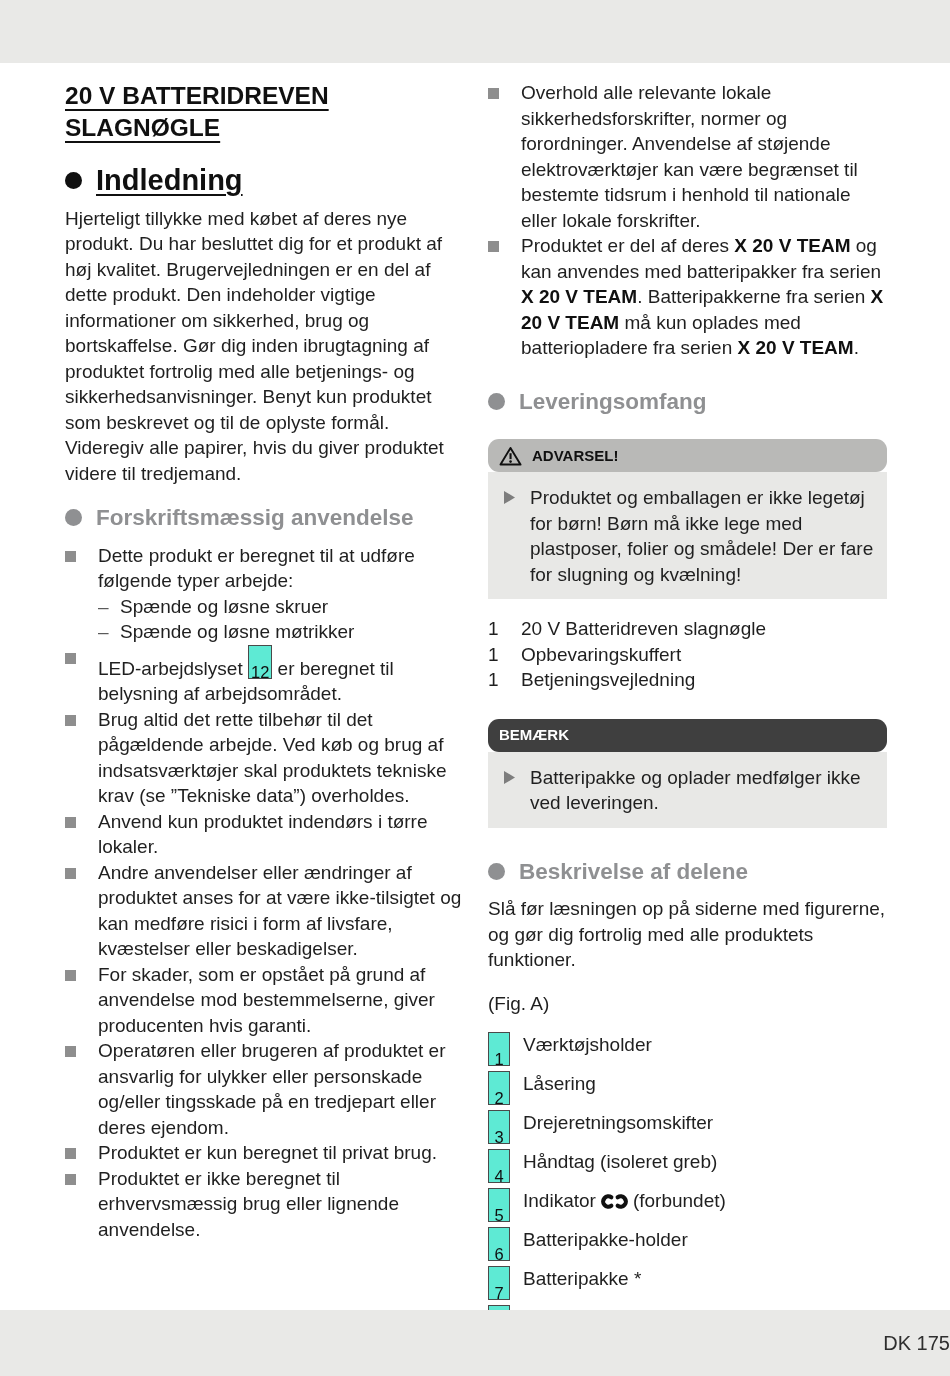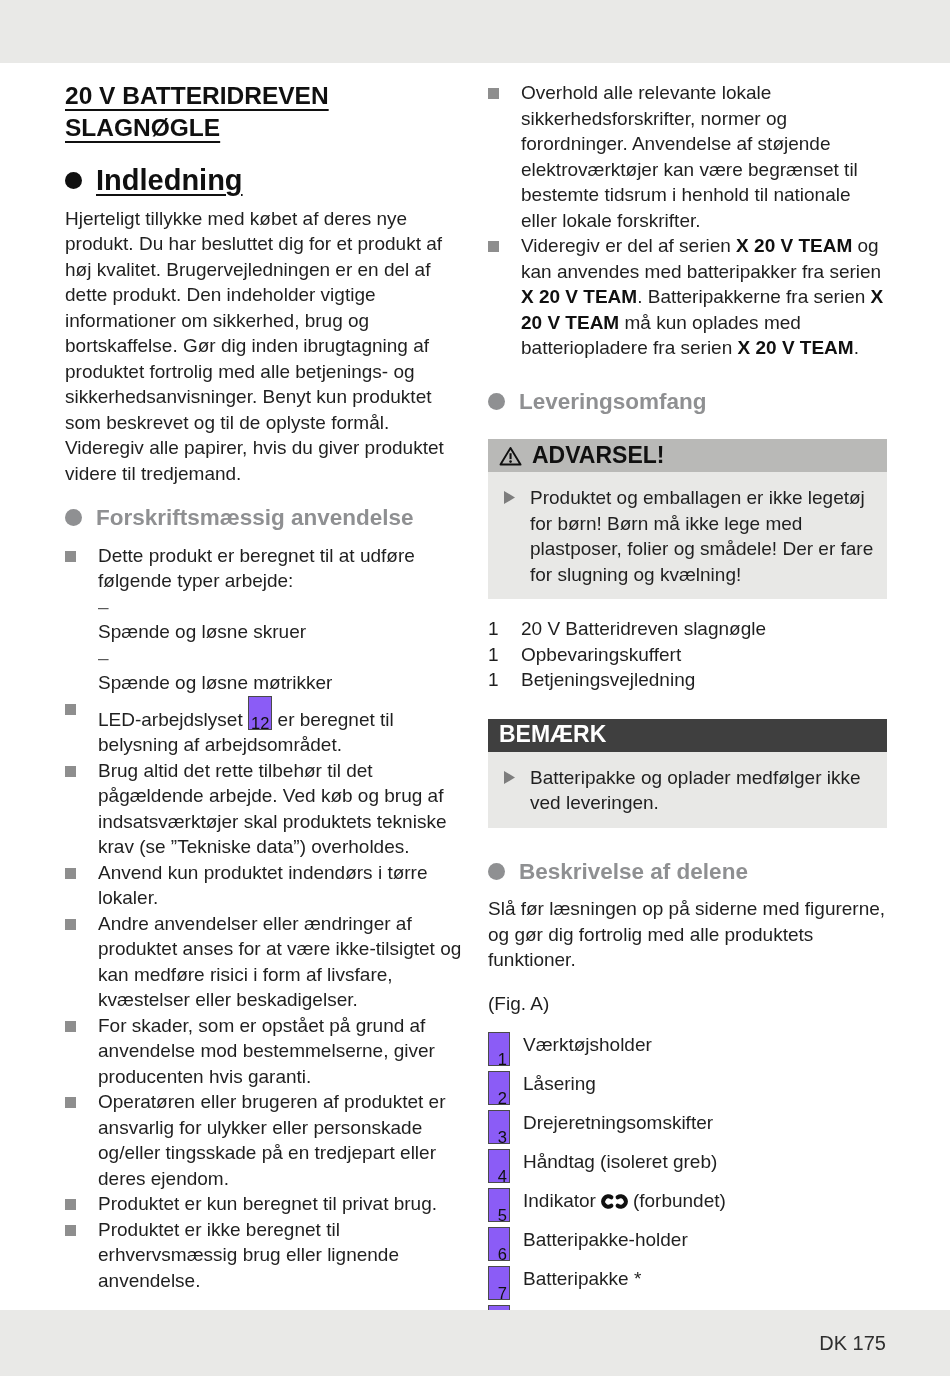--- a/index.html
+++ b/index.html
@@ -6,21 +6,21 @@
   html,body { margin:0; padding:0; }
   body {
     width:950px; height:1376px; position:relative; background:#ffffff;
     font-family:"Liberation Sans","DejaVu Sans",sans-serif;
     color:#1f1f1f;
   }
   .band-top { position:absolute; top:0; left:0; width:100%; height:63px; background:#e9e9e7; }
   .band-bottom {
     position:absolute; bottom:0; left:0; width:100%; height:66px; background:#e9e9e7;
     display:flex; align-items:center; justify-content:flex-end;
-    padding-right:64px; font-size:20px; color:#2e2e2e;
+    font-size:20px; color:#2e2e2e;
   }
   .content { position:absolute; left:65px; top:80px; display:flex; gap:23px; }
   .col { width:400px; font-size:19px; line-height:25.5px; }
   .col.right { width:399px; }
 
   .doc-title { font-size:24.5px; line-height:32px; font-weight:bold; color:#101010; margin:0 0 24px; }
   .doc-title .tline { text-decoration:underline; text-decoration-thickness:2px; text-underline-offset:5px; }
 
   .sec-head { display:flex; align-items:center; gap:14px; font-weight:bold; margin:22px 0 12px; }
   .sec-head .dot { width:17px; height:17px; border-radius:50%; flex:none; }
@@ -31,36 +31,37 @@
   .sec-head.gray .dot { background:#8f9092; }
 
   .para { margin:0 0 10px; }
 
   ul.sq { list-style:none; margin:0; padding:0; }
   ul.sq > li { display:flex; }
   .sqm { width:33px; flex:none; padding-top:8px; }
   .sqm::before { content:""; display:block; width:11px; height:11px; background:#8e8e8e; }
   .li-body { flex:1; }
 
-  .dash-row { display:flex;flex-direction:column; }
+  .dash-row { display:flex; }
   .dash-row .dash { width:22px; flex:none; color:#5a5a5a; }
   .dash-row .dash::before { content:"\2013"; }
 
   .numbox {
     display:inline-block; min-width:22px; height:23px; line-height:20px;
-    border:1.5px solid #4a4a4a; background:#8b5cf6; text-align:right;
+    border:1.5px solid #4a4a4a; background:#5eead4; text-align:center;
     font-size:16.5px; padding:16px 2px; vertical-align:-3px; color:#101010;
   }
   b { color:#101010; }
 
   .infobox { margin-top:26px; }
   .infobox .hd {
     height:33px; display:flex; align-items:center; gap:10px;
-    padding:0 11px; font-weight:bold; font-size:23px; color:#101010;
+    padding:0 11px; font-weight:bold; font-size:15px; color:#101010;
     background:#b9b9b7;
+    border-radius:11px;
   }
   .infobox.note .hd { background:#3f3f3f; color:#ffffff; }
   .infobox .bd { background:#e8e8e6; display:flex; padding:13px 6px 12px 0; }
   .infobox .arr { width:42px; flex:none; display:flex; justify-content:center; padding-top:5px; }
   .infobox .bd-text { flex:1; }
 
   .qty-list { margin-top:17px; }
   .qty-row { display:flex; }
   .qty { width:33px; flex:none; }
 
@@ -150,21 +151,21 @@
 
   <div class="col right">
     <ul class="sq">
       <li>
         <span class="sqm"></span>
         <span class="li-body">Overhold alle relevante lokale sikkerhedsforskrifter, normer og forordninger. Anvendelse af støjende elektroværktøjer kan være begrænset til bestemte tidsrum i henhold til nationale eller lokale forskrifter.</span>
       </li>
       <li>
         <span class="sqm"></span>
         <span class="li-body">
-          <span>Videregiv er del af serien </span><b>X 20 V TEAM</b><span> og kan anvendes med batteripakker fra serien </span><b>X 20 V TEAM</b><span>. Batteripakkerne fra serien </span><b>X 20 V TEAM</b><span> må kun oplades med batteriopladere fra serien </span><b>X 20 V TEAM</b><span>.</span>
+          <span>Produktet er del af deres </span><b>X 20 V TEAM</b><span> og kan anvendes med batteripakker fra serien </span><b>X 20 V TEAM</b><span>. Batteripakkerne fra serien </span><b>X 20 V TEAM</b><span> må kun oplades med batteriopladere fra serien </span><b>X 20 V TEAM</b><span>.</span>
         </span>
       </li>
     </ul>
 
     <div class="sec-head gray" style="margin-top:28px;">
       <span class="dot"></span>
       <span class="sec-label">Leveringsomfang</span>
     </div>
 
     <div class="infobox warning" style="margin-top:25px;">

